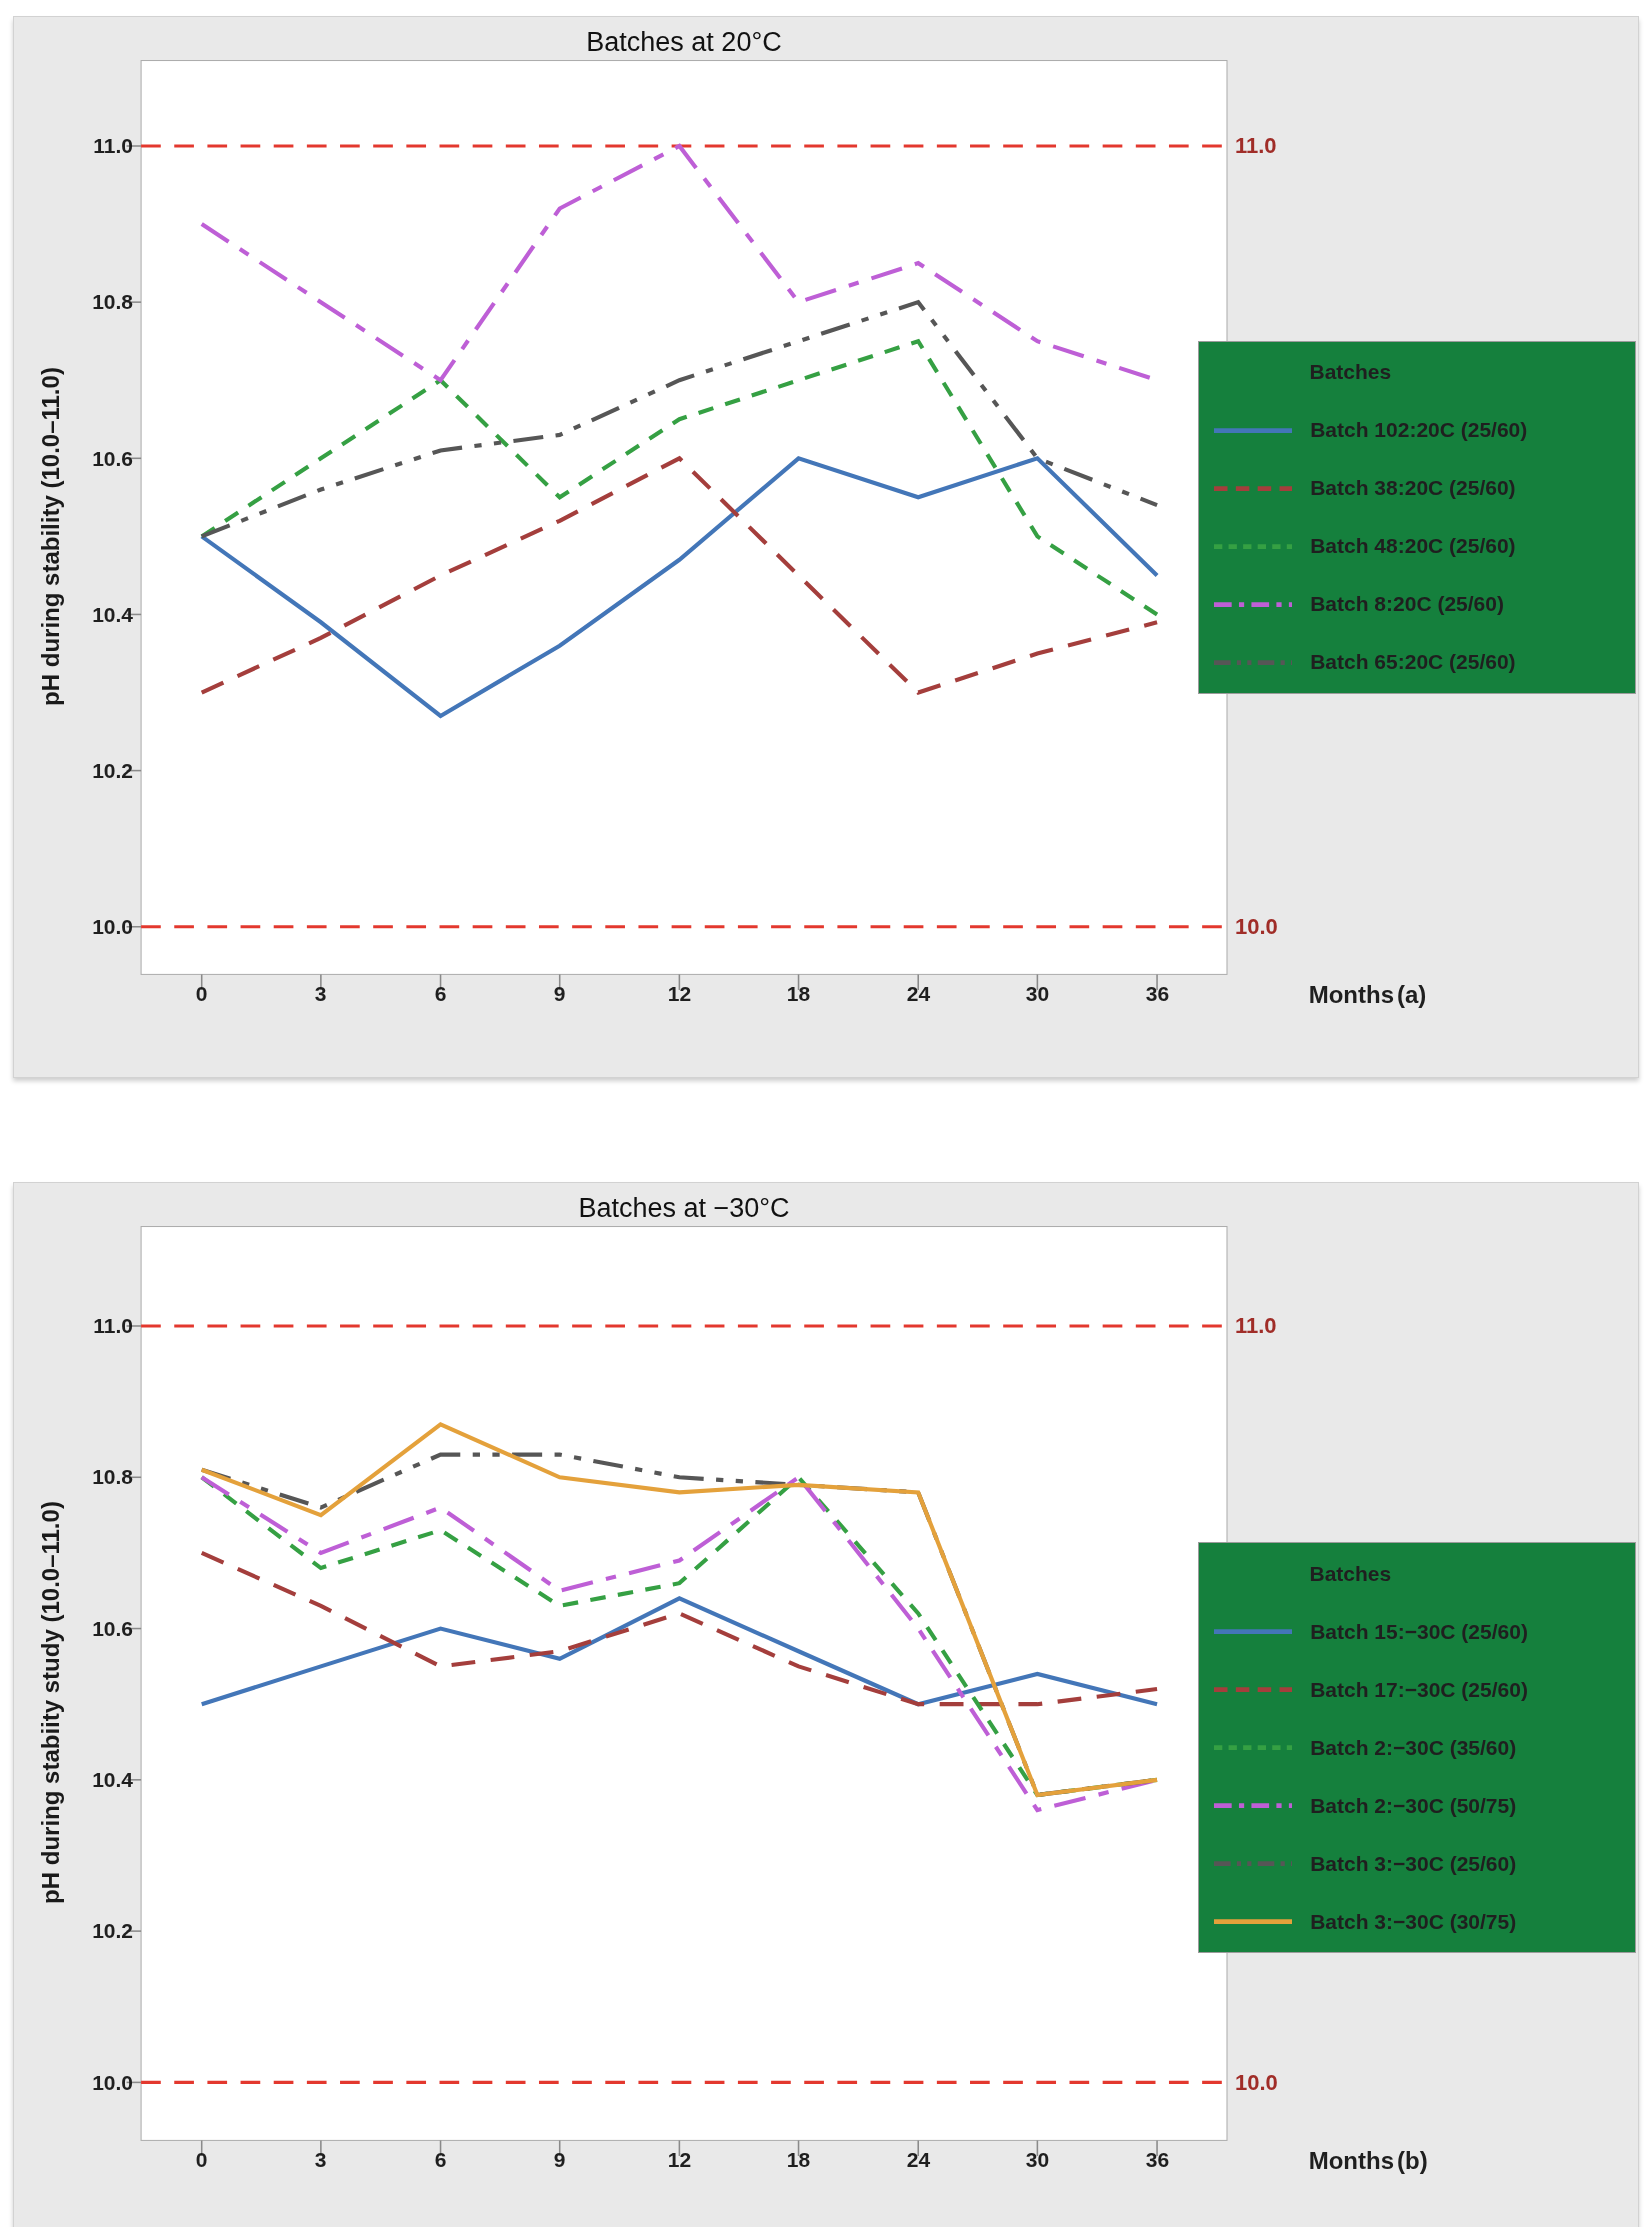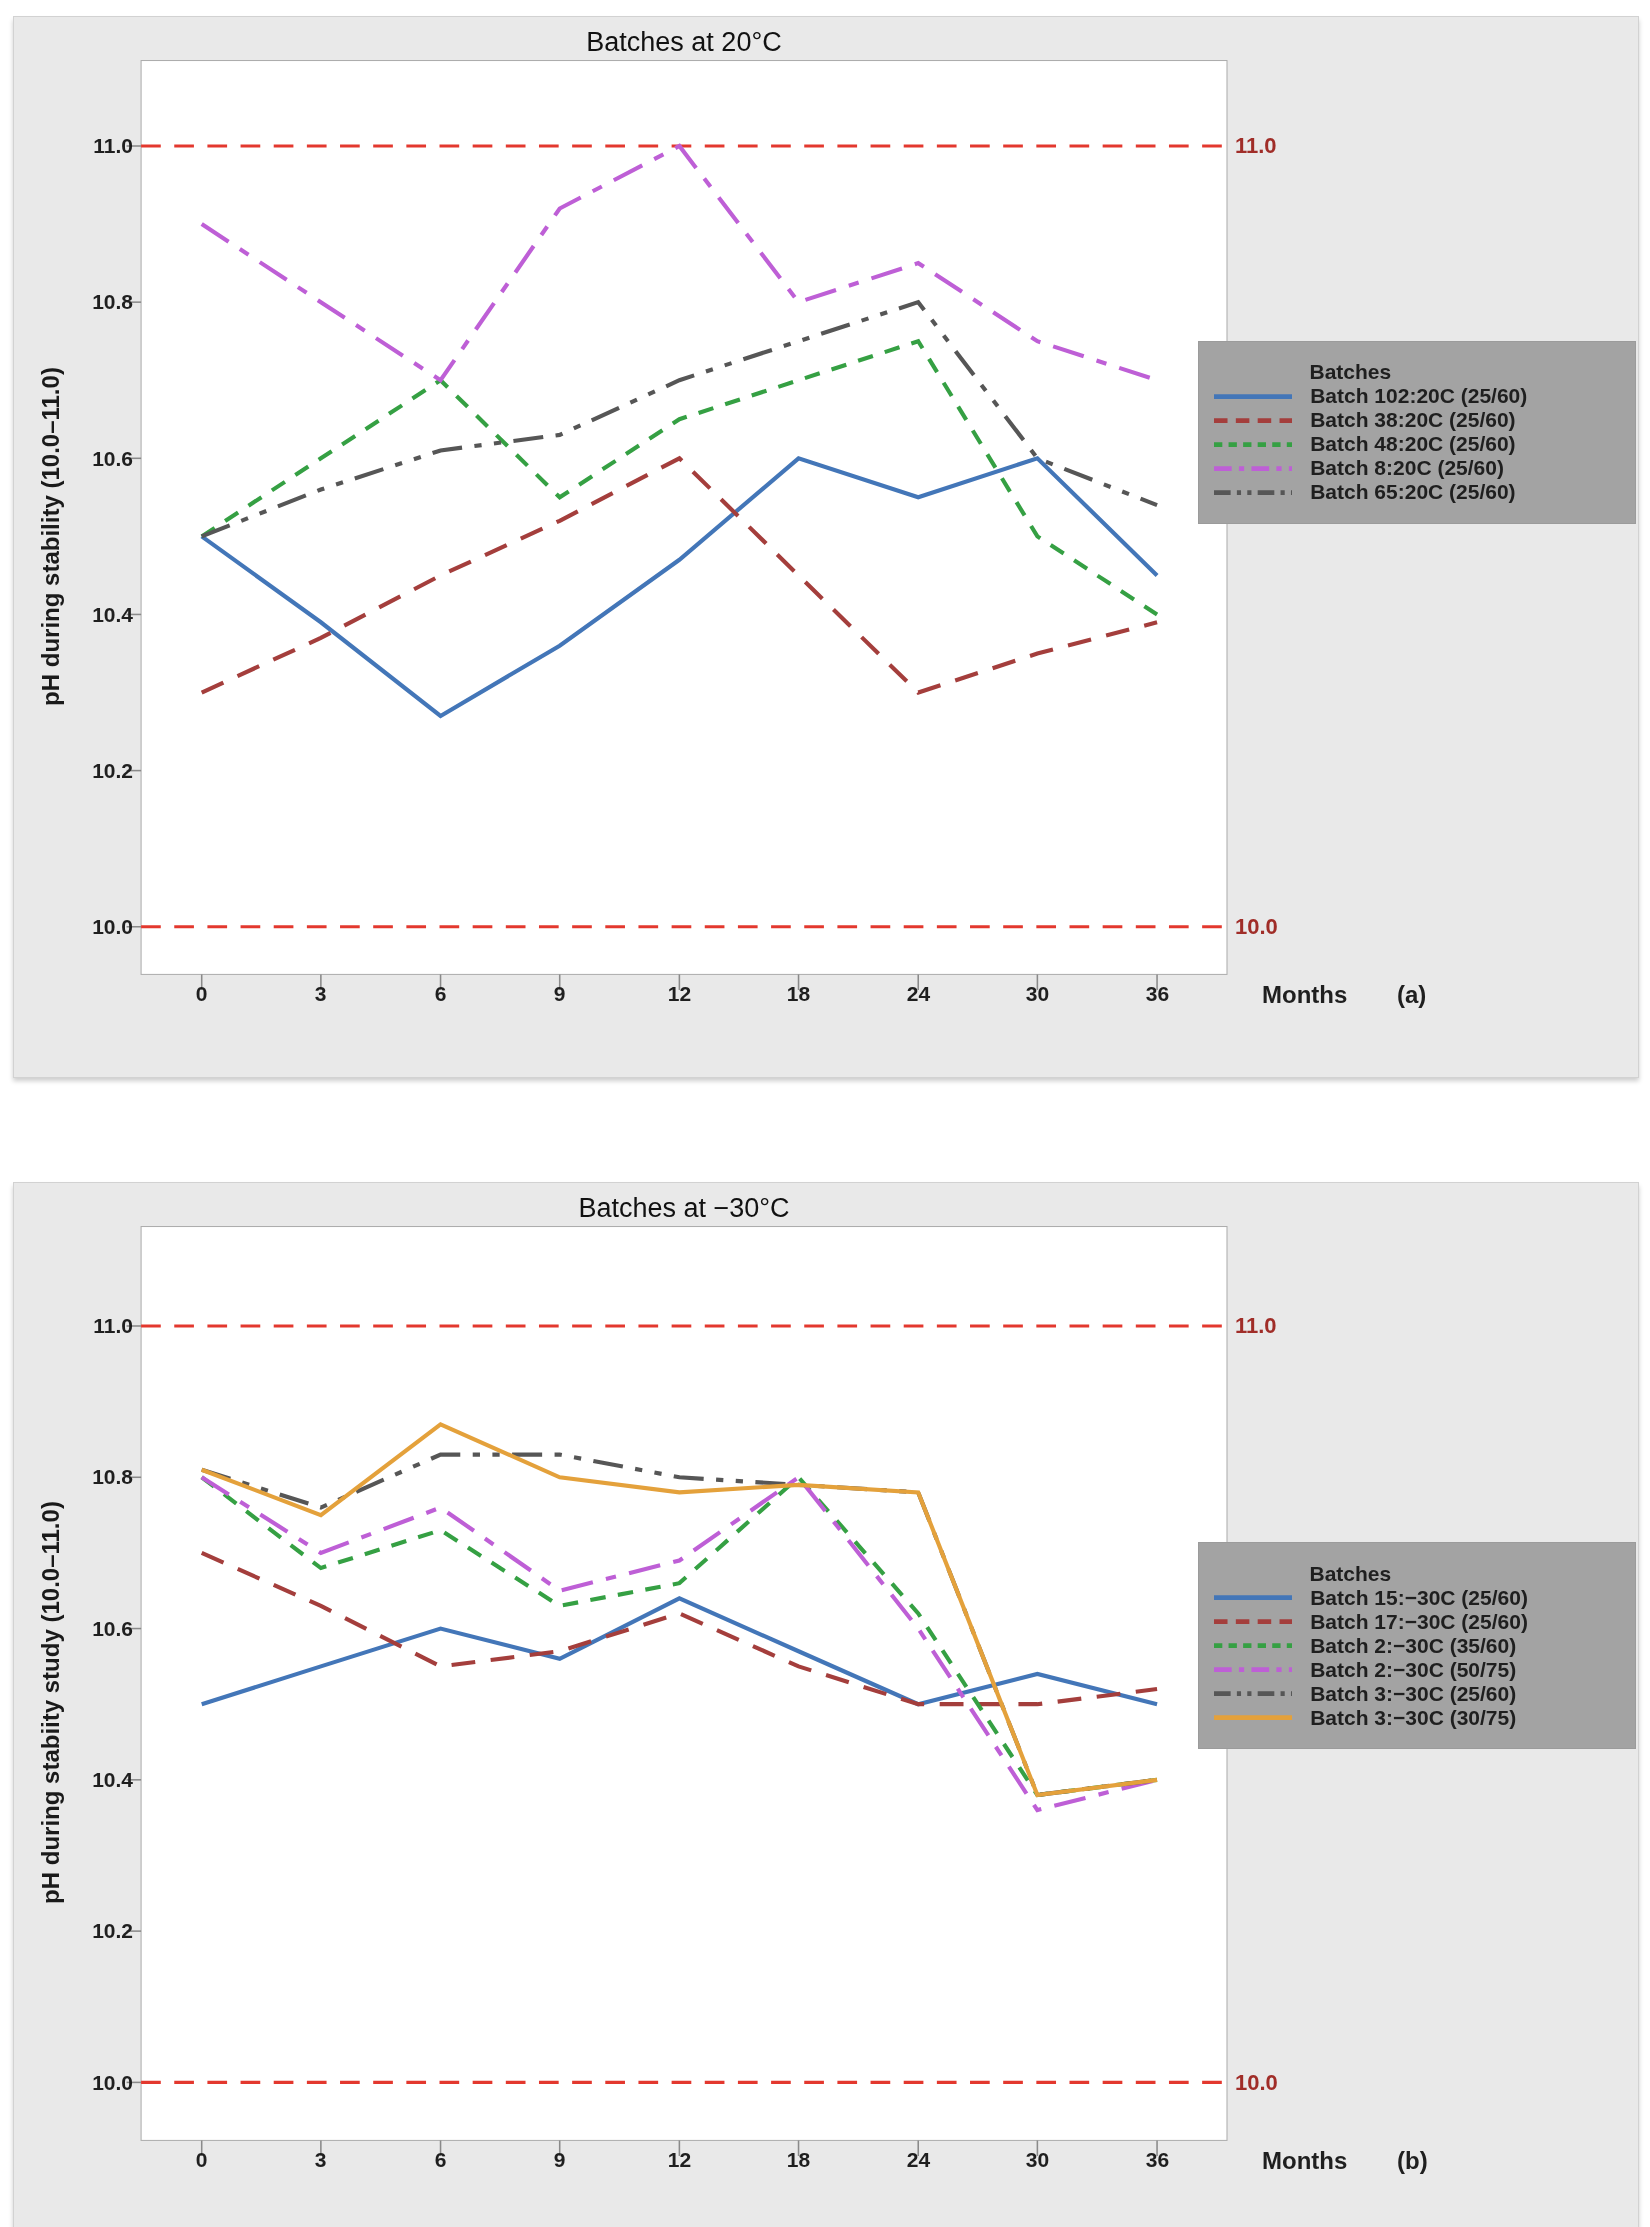--- a/index.html
+++ b/index.html
@@ -26,36 +26,36 @@
   }
   .y-tick-label{
     position:absolute;left:31px;width:88px;height:24px;text-align:right;
     font-size:21px;line-height:24px;font-weight:600;
   }
   .x-tick-label{
     position:absolute;top:965px;width:47px;height:24px;text-align:center;
     font-size:21px;line-height:24px;font-weight:600;
   }
   .x-axis-title{
-    position:absolute;top:965px;left:1248px;width:166px;height:26px;
-    font-size:24px;line-height:26px;font-weight:600;
+    position:absolute;top:965px;left:1214px;width:166px;height:26px;
+    font-size:24px;line-height:26px;font-weight:600;text-align:right;
   }
   .panel-letter{
     position:absolute;top:965px;left:1383px;width:73px;height:26px;
     font-size:24px;line-height:26px;font-weight:600;
   }
   .ref-label{
     position:absolute;left:1221px;width:93px;height:26px;
     font-size:22px;line-height:26px;font-weight:700;
   }
   .legend{
     position:absolute;left:1184px;width:438px;box-sizing:border-box;
-    background:#a3a3a3;border:1px solid #9b9b9b;
+    background:#15803d;border:1px solid #9b9b9b;
     padding:18.7px 12.4px 18.7px 14.5px;
-    display:flex;flex-direction:column;
+    display:flex;flex-direction:column;gap:34px;
   }
   #panel-a .legend{top:324px;}
   #panel-b .legend{top:359px;}
   .legend-title{
     font-size:21px;line-height:24px;font-weight:600;padding-left:96px;
   }
   .legend-item{display:flex;align-items:center;gap:18.7px;}
   .legend-item .label{font-size:21px;line-height:24px;font-weight:600;white-space:nowrap;}
   .swatch{flex:0 0 78px;}
 </style>

